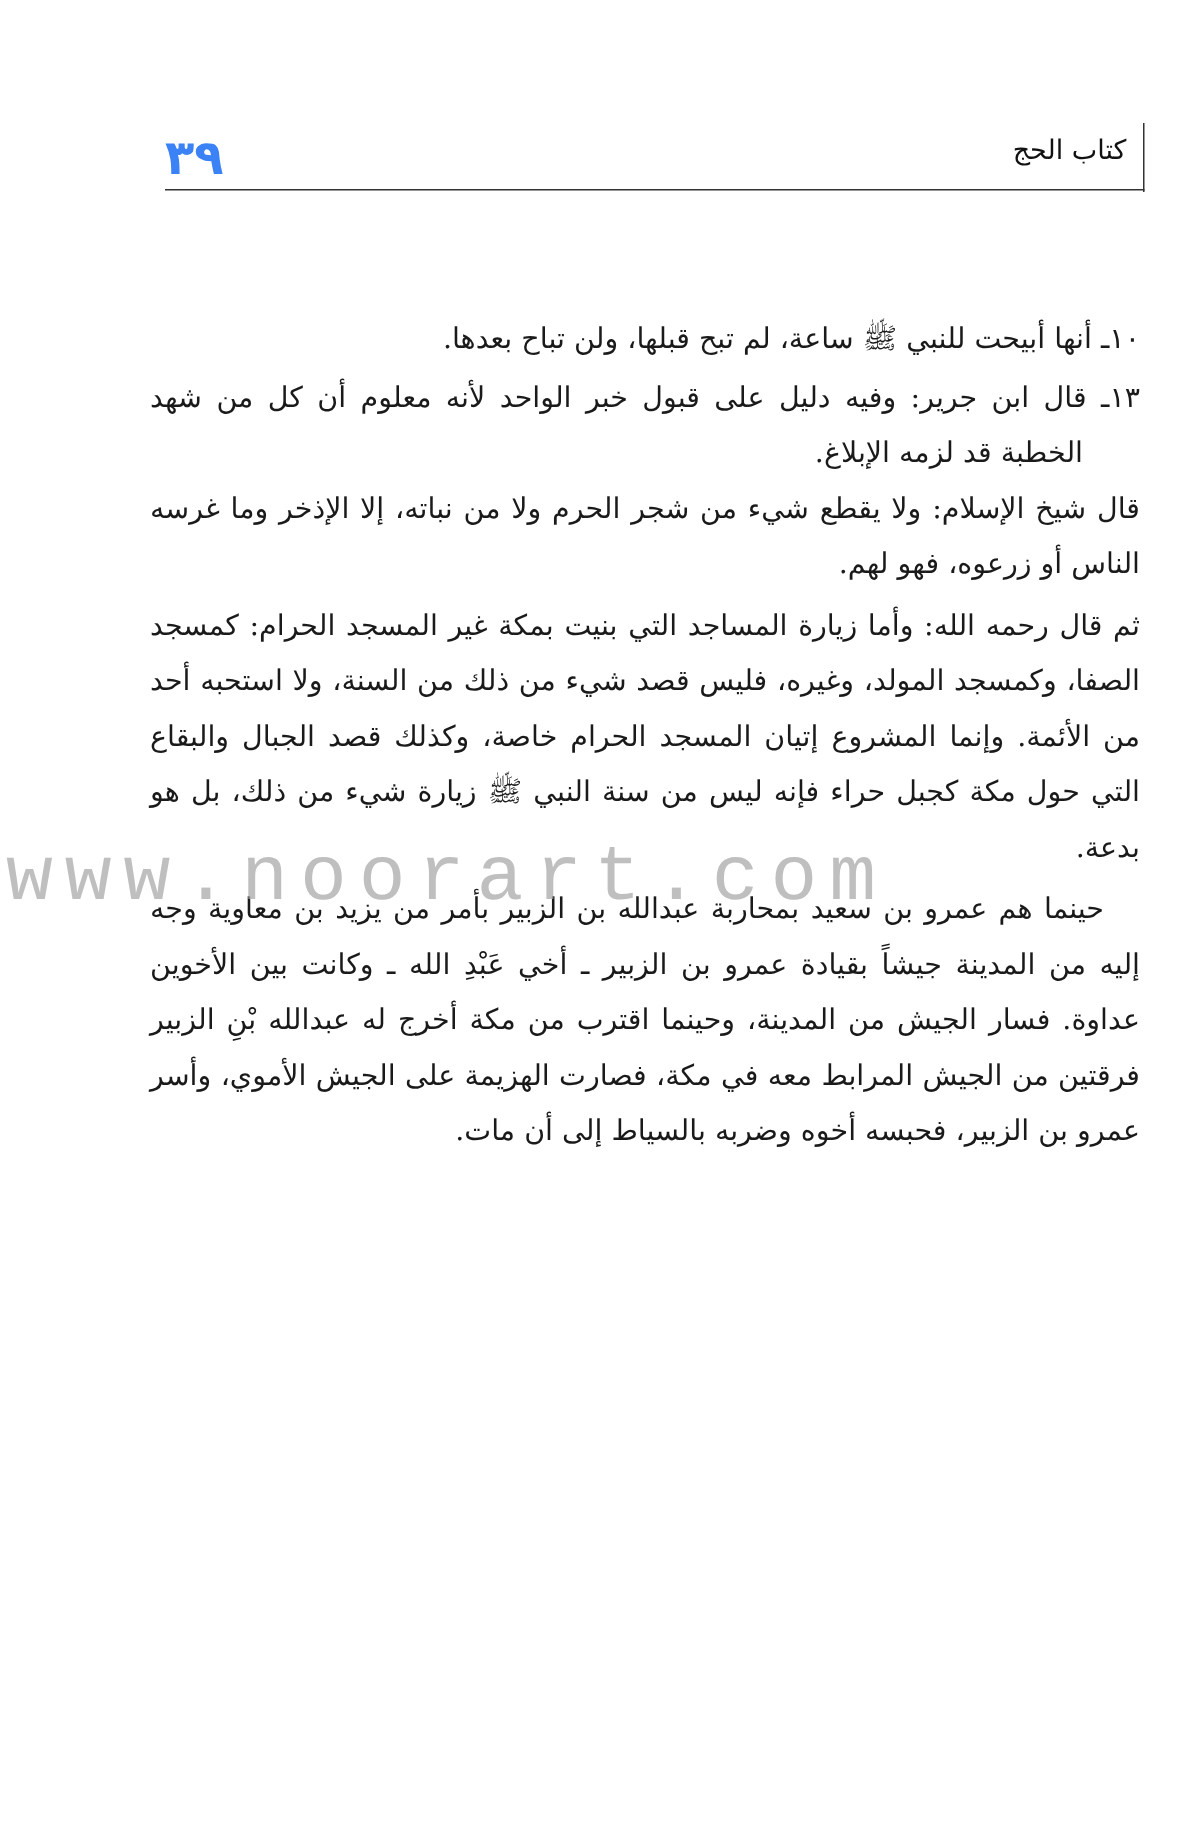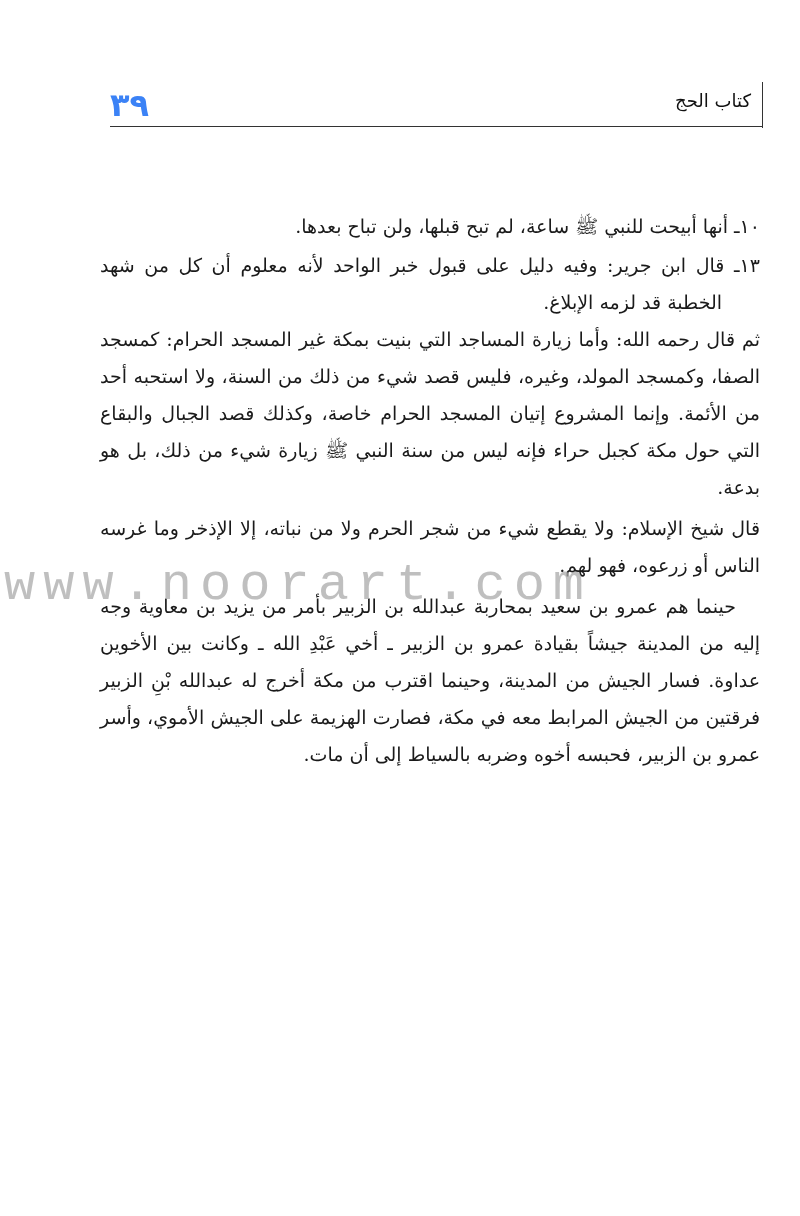--- a/index.html
+++ b/index.html
@@ -122,21 +122,21 @@
 
   <div class="body-text">
 
     <p class="item hanging"><span>١٠</span><span>ـ </span><span>أنها أبيحت للنبي ﷺ ساعة، لم تبح قبلها، ولن تباح بعدها.</span></p>
 
 
 
     <p class="item hanging"><span>١٣</span><span>ـ </span><span>قال ابن جرير: وفيه دليل على قبول خبر الواحد لأنه معلوم أن كل من شهد الخطبة قد لزمه الإبلاغ.</span></p>
 
 
+    <p class="para">قال شيخ الإسلام: ولا يقطع شيء من شجر الحرم ولا من نباته، إلا الإذخر وما غرسه الناس أو زرعوه، فهو لهم.</p>
     <p class="para">ثم قال رحمه الله: وأما زيارة المساجد التي بنيت بمكة غير المسجد الحرام: كمسجد الصفا، وكمسجد المولد، وغيره، فليس قصد شيء من ذلك من السنة، ولا استحبه أحد من الأئمة. وإنما المشروع إتيان المسجد الحرام خاصة، وكذلك قصد الجبال والبقاع التي حول مكة كجبل حراء فإنه ليس من سنة النبي ﷺ زيارة شيء من ذلك، بل هو بدعة.</p>
-    <p class="para">قال شيخ الإسلام: ولا يقطع شيء من شجر الحرم ولا من نباته، إلا الإذخر وما غرسه الناس أو زرعوه، فهو لهم.</p>
 
     <p class="para indent">حينما هم عمرو بن سعيد بمحاربة عبدالله بن الزبير بأمر من يزيد بن معاوية وجه إليه من المدينة جيشاً بقيادة عمرو بن الزبير ـ أخي عَبْدِ الله ـ وكانت بين الأخوين عداوة. فسار الجيش من المدينة، وحينما اقترب من مكة أخرج له عبدالله بْنِ الزبير فرقتين من الجيش المرابط معه في مكة، فصارت الهزيمة على الجيش الأموي، وأسر عمرو بن الزبير، فحبسه أخوه وضربه بالسياط إلى أن مات.</p>
 
   </div>
 
   <div class="watermark">www.noorart.com</div>
 </div>
 
 </body></html>

